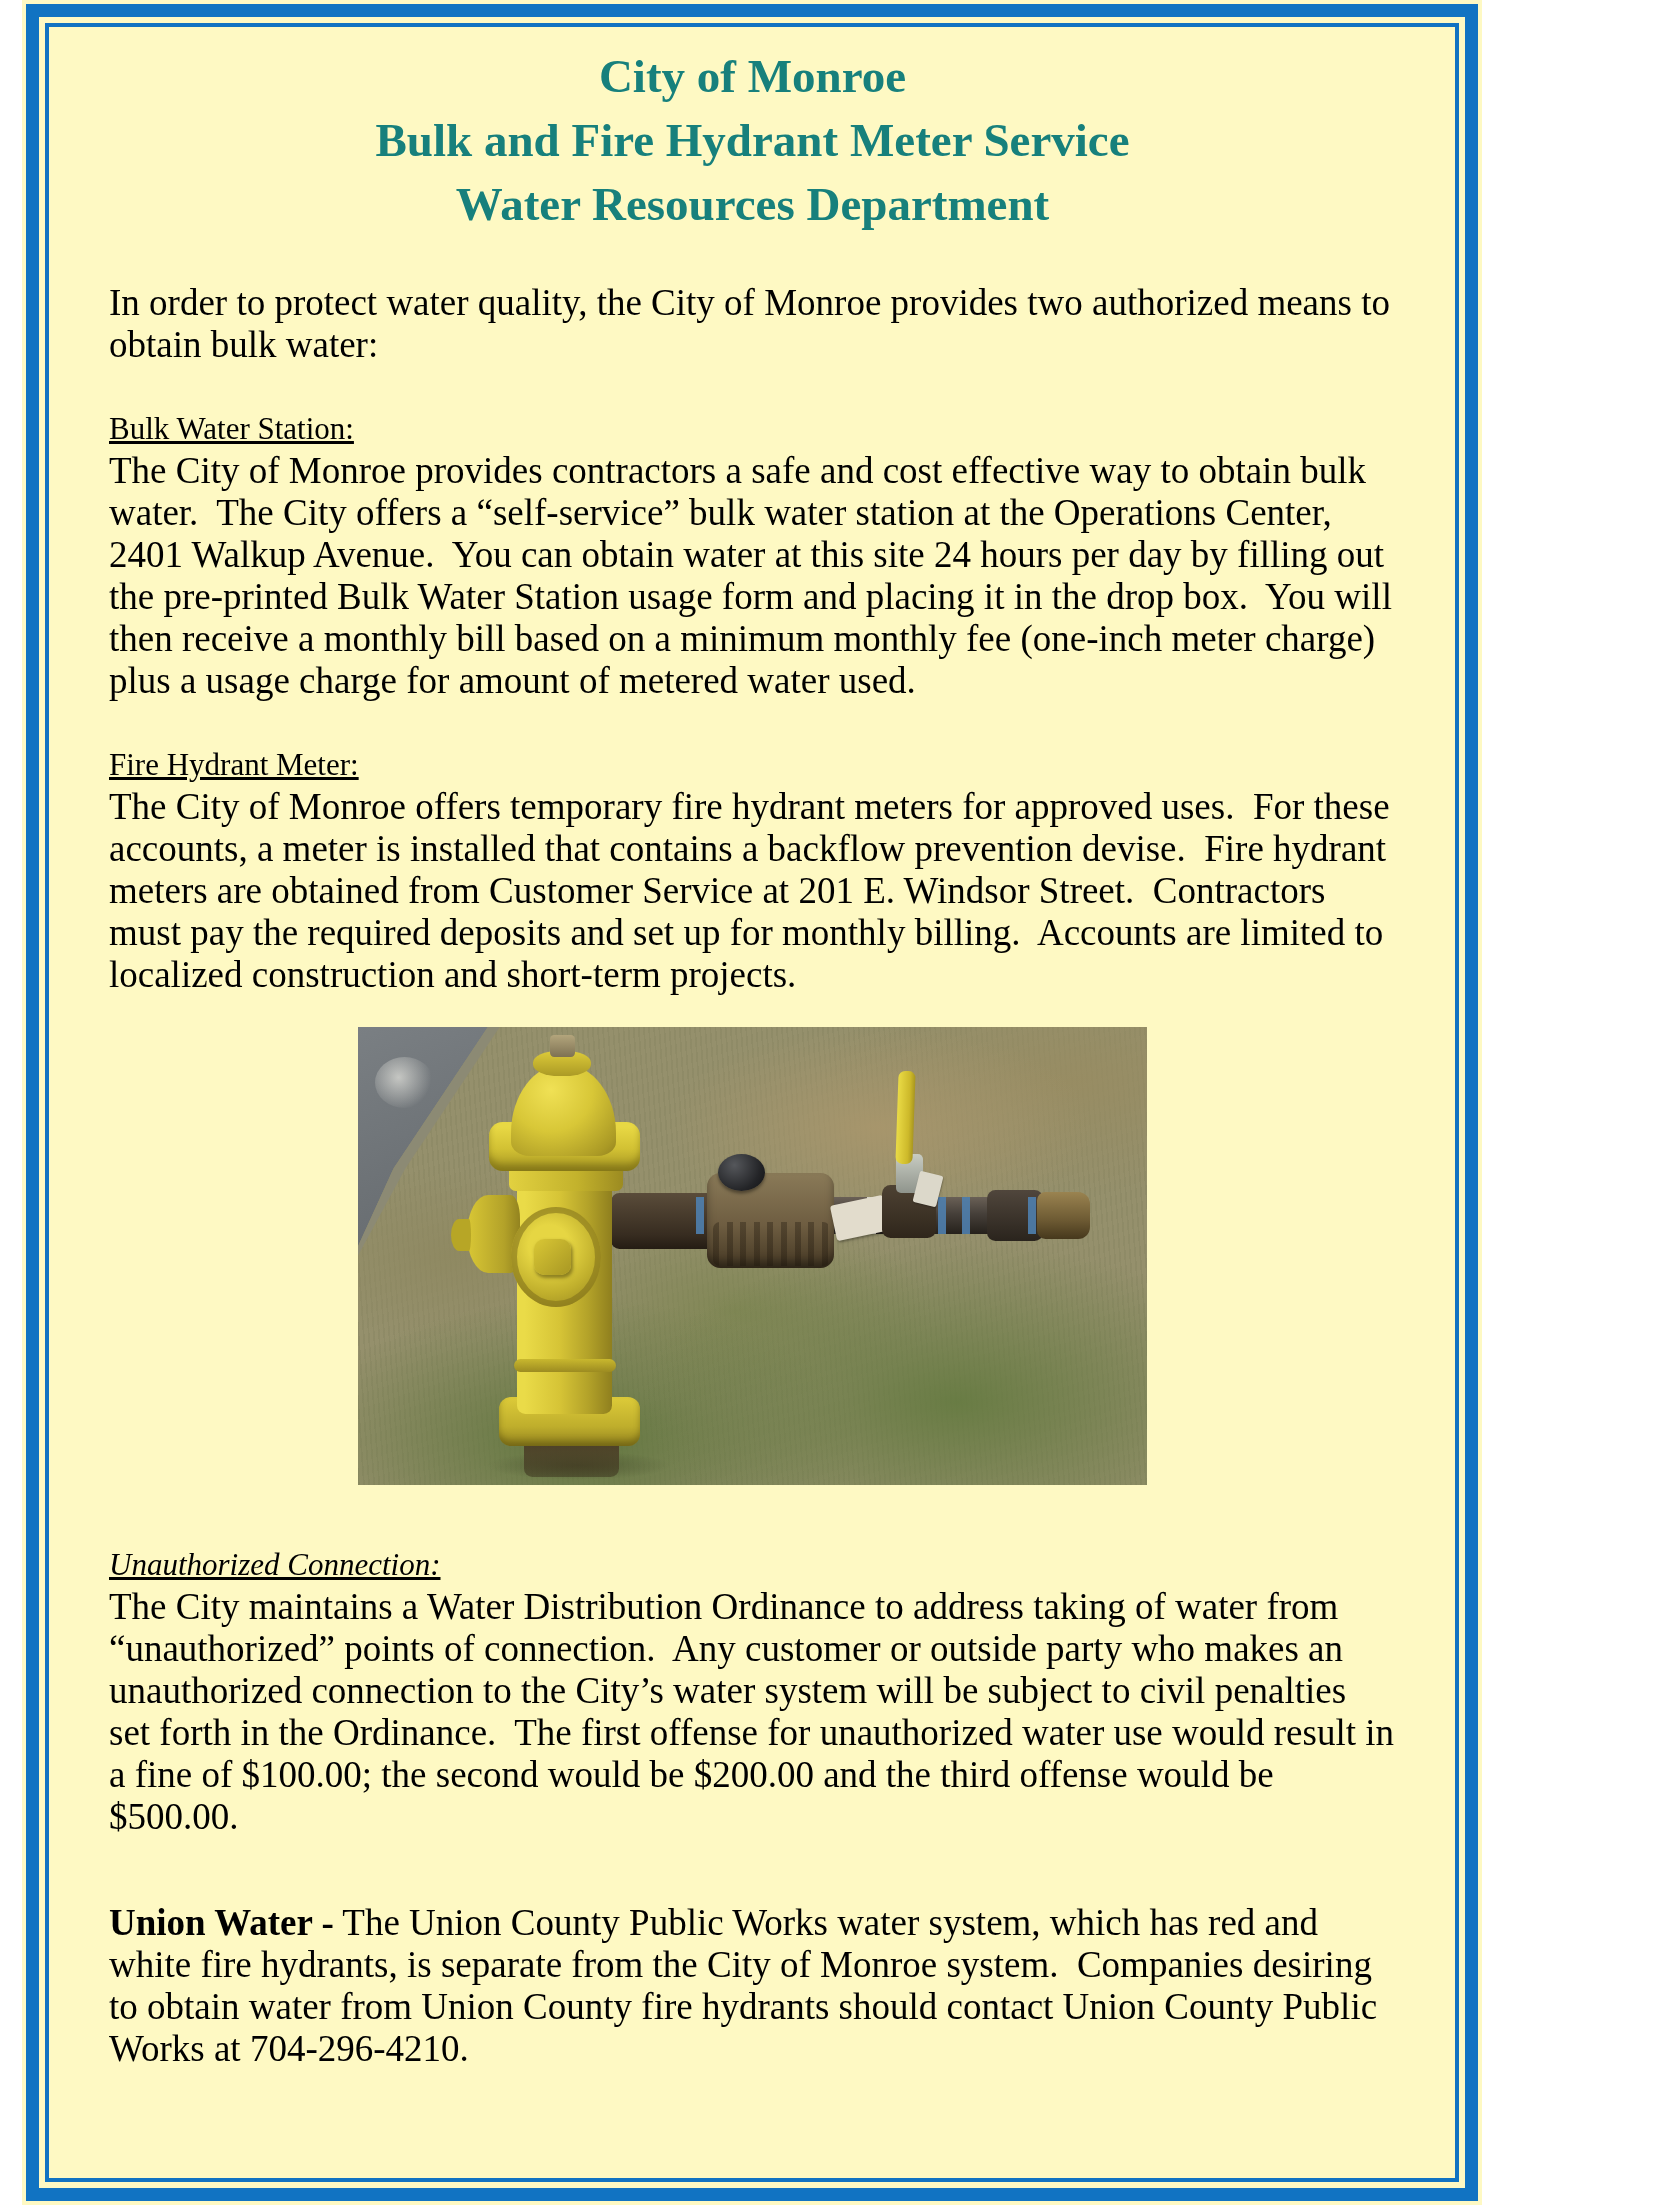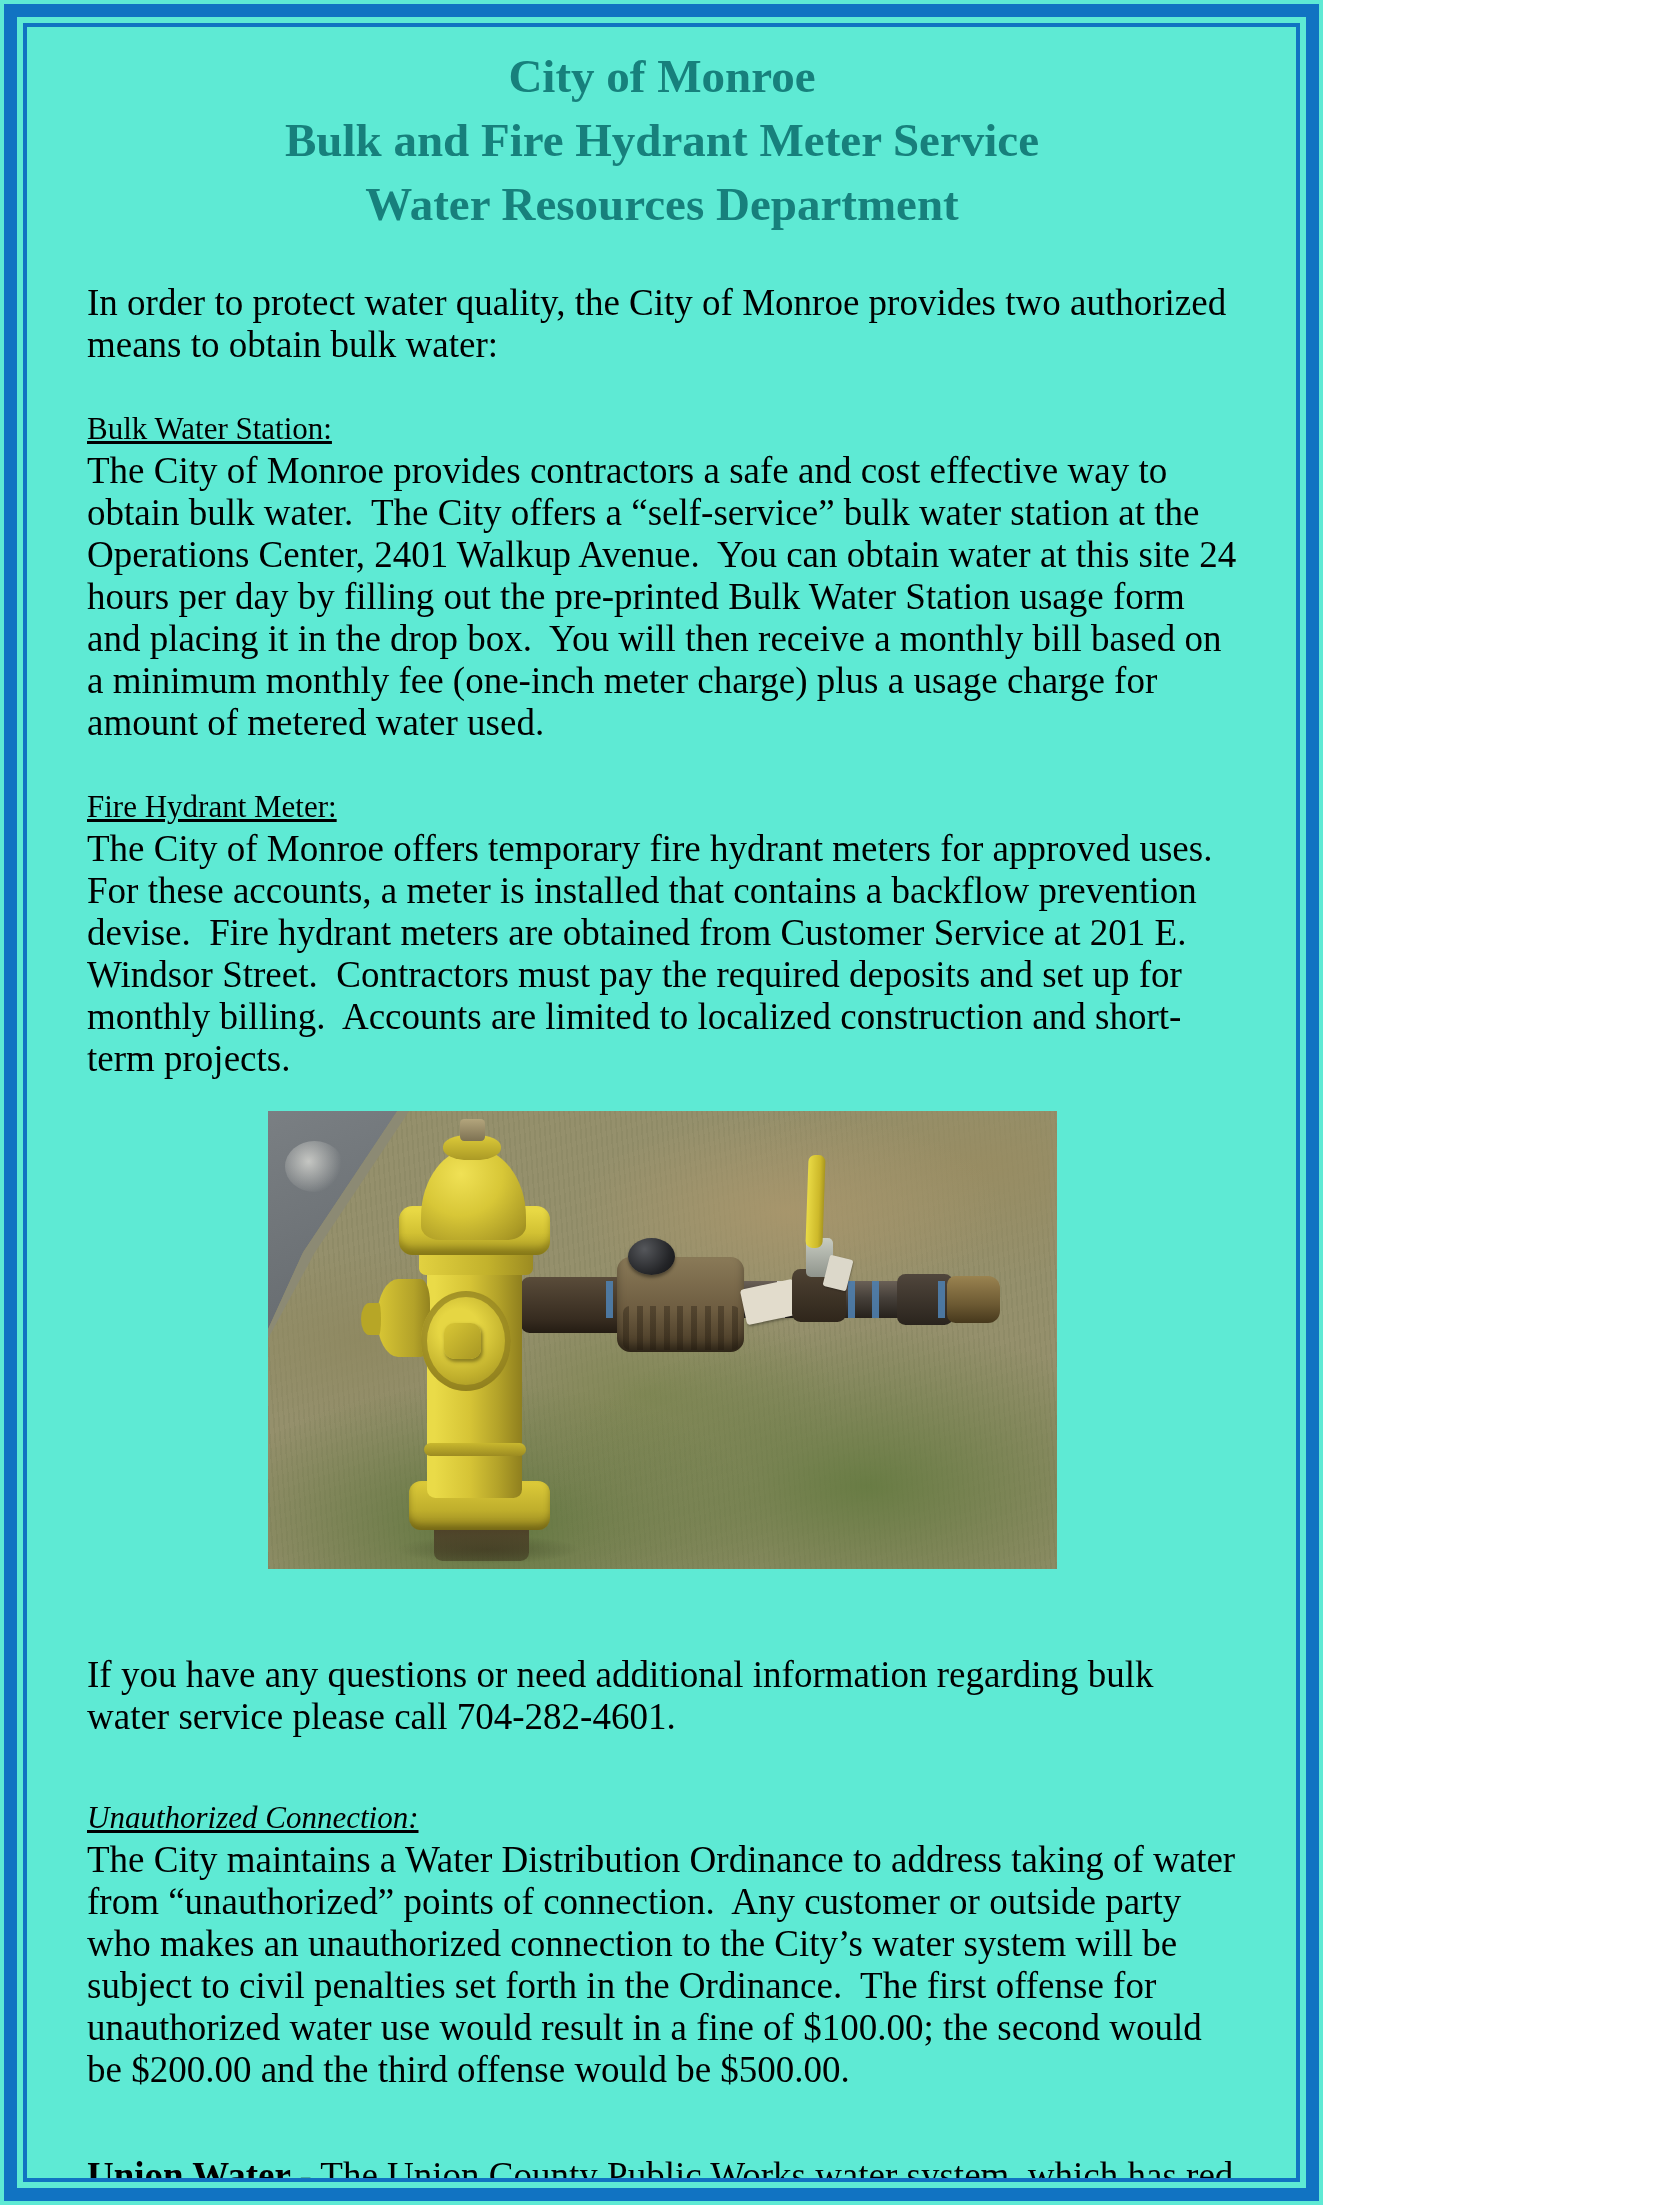--- a/index.html
+++ b/index.html
@@ -1,19 +1,19 @@
 <!DOCTYPE html>
 <html style="font-size:13.6px"><head>
 <meta charset="utf-8">
 <style>
   html,body{margin:0;padding:0;background:#ffffff;}
   .page{
-    position:relative;width:1323px;height:2205px;background:#5eead4;
+    position:relative;width:1460px;height:2205px;background:#fef9c3;
     font-family:"Liberation Serif","DejaVu Serif",serif;color:#000;
-    box-sizing:border-box;overflow:hidden;
+    box-sizing:border-box;overflow:hidden;margin-left:22px;
   }
   .frame-outer{position:absolute;inset:4.2px;border:13.6px solid #1173C2;pointer-events:none;}
   .frame-inner{position:absolute;inset:23px;border:4.2px solid #1173C2;pointer-events:none;}
   .content{position:absolute;left:27px;top:27px;right:27px;bottom:27px;padding:17px 59px 0 60px;overflow:hidden;}
   .doc-title{margin:0;}
   .title-line{font-size:47px;line-height:64px;font-weight:bold;color:#17807C;text-align:center;}
   .para{font-size:37px;line-height:42px;white-space:pre-wrap;margin:0;}
   .intro{margin-top:46px;}
   .sec-head{font-size:31px;line-height:42px;text-decoration:underline;margin:42px 0 0 0;font-weight:normal;}
   .sec-body{margin-top:0;}
@@ -171,21 +171,20 @@
       <div class="ph ph-hyd-collar"></div>
       <div class="ph ph-hyd-dome"></div>
       <div class="ph ph-hyd-topcap"></div>
       <div class="ph ph-hyd-nut"></div>
       <div class="ph ph-hyd-sidecap"></div>
       <div class="ph ph-hyd-sidetip"></div>
       <div class="ph ph-hyd-outlet"></div>
       <div class="ph ph-hyd-outletnut"></div>
     </div>
 
-    <p class="para questions">If you have any questions or need additional information regarding bulk water service please call 704-282-4601.</p>
 
     <h2 class="sec-head unauth-head">Unauthorized Connection:</h2>
     <p class="para sec-body">The City maintains a Water Distribution Ordinance to address taking of water from “unauthorized” points of connection.  Any customer or outside party who makes an unauthorized connection to the City’s water system will be subject to civil penalties set forth in the Ordinance.  The first offense for unauthorized water use would result in a fine of $100.00; the second would be $200.00 and the third offense would be $500.00.</p>
 
     <p class="para union"><b>Union Water -</b><span> The Union County Public Works water system, which has red and white fire hydrants, is separate from the City of Monroe system.  Companies desiring to obtain water from Union County fire hydrants should contact Union County Public Works at 704-296-4210.</span></p>
 
   </div>
 </div>
 
 

